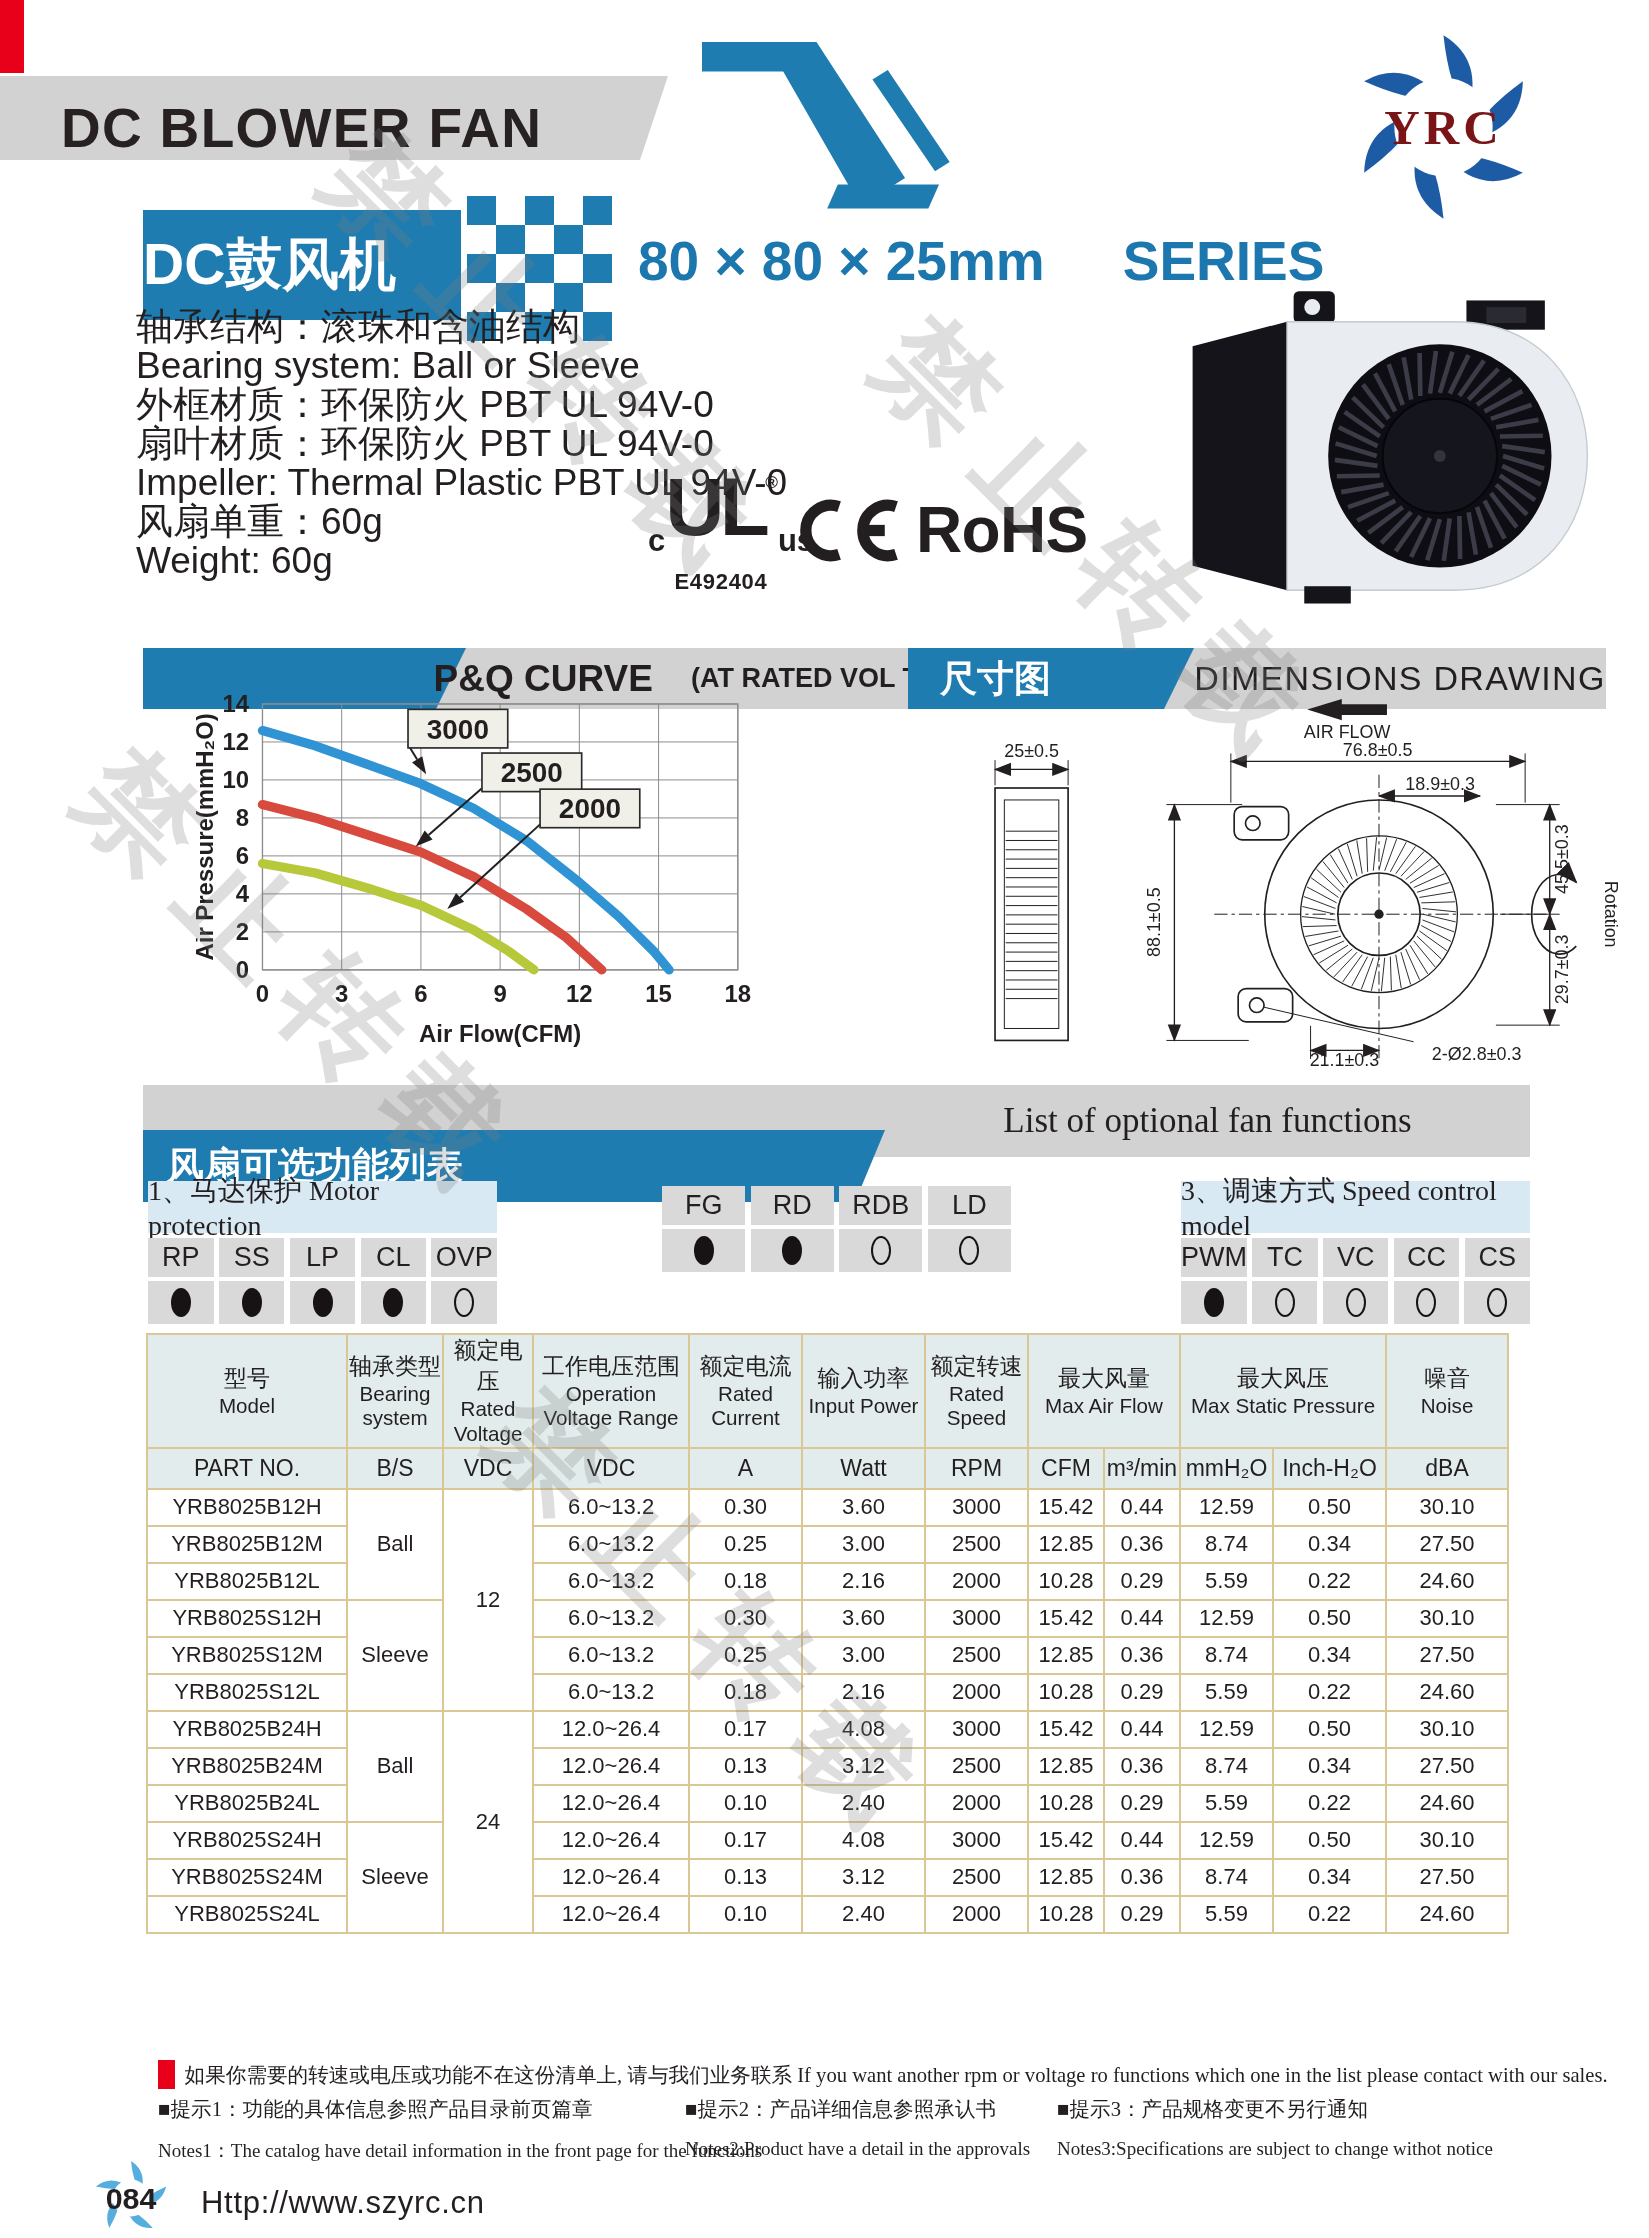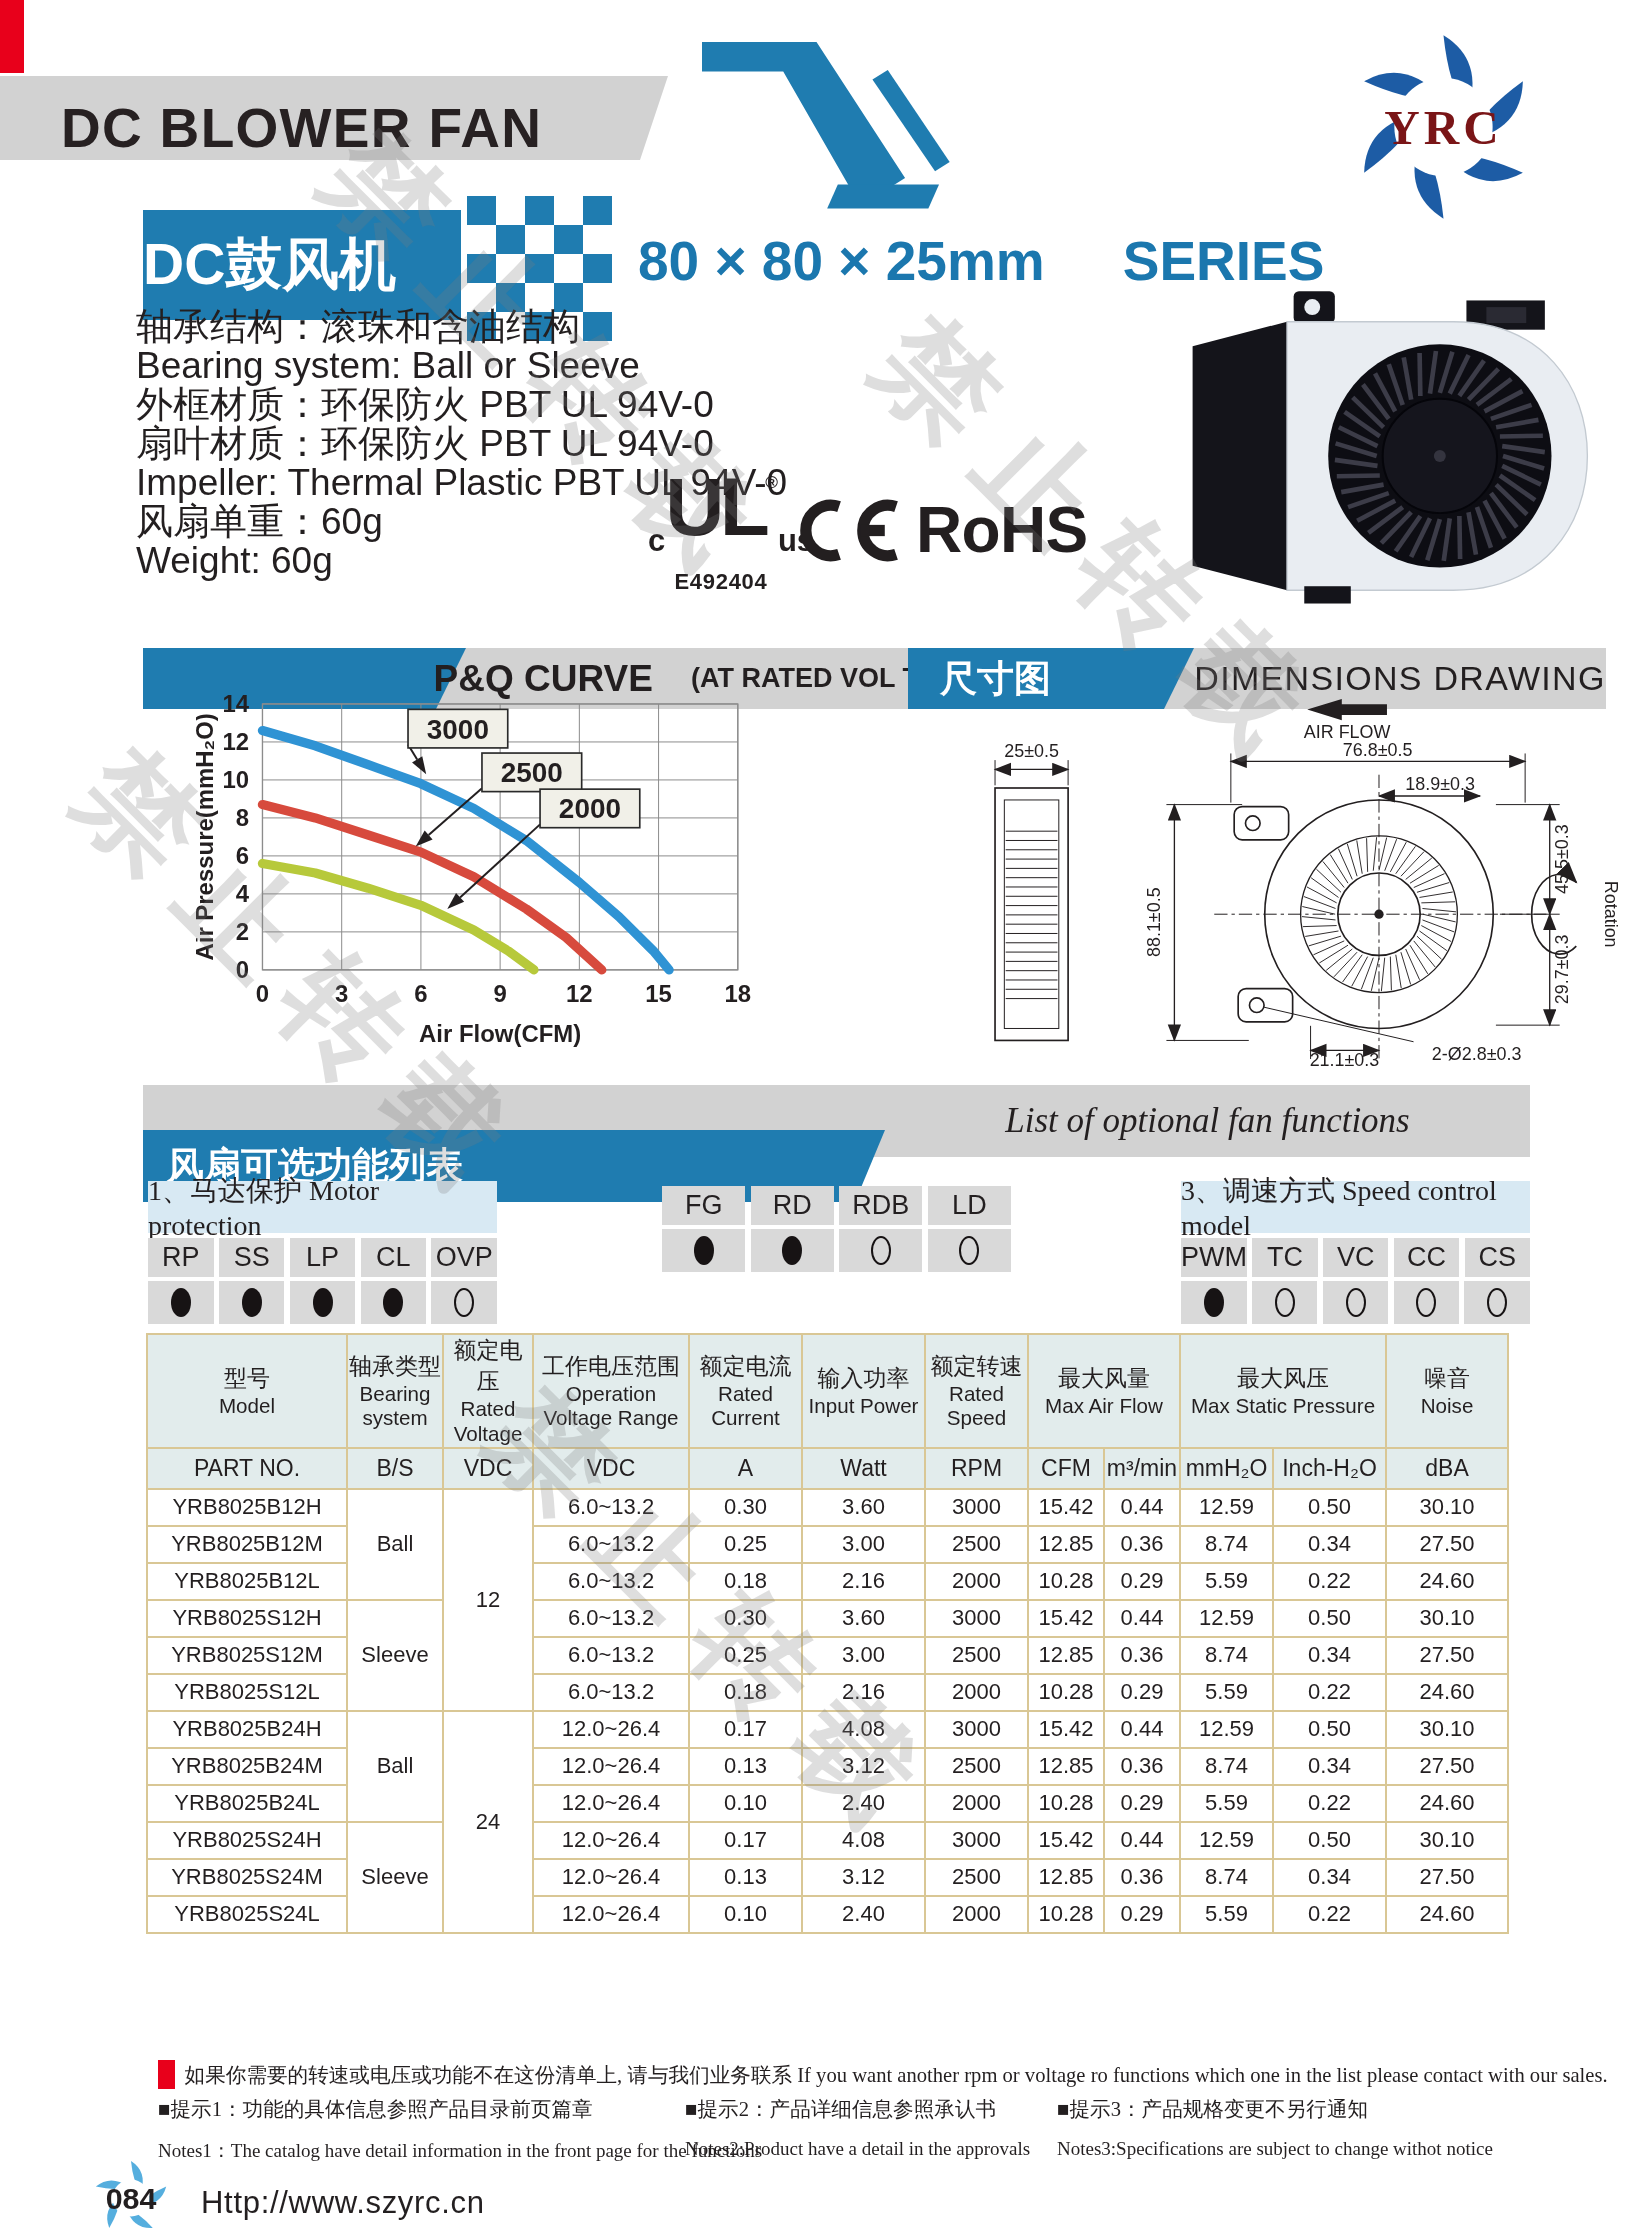--- a/index.html
+++ b/index.html
@@ -1,19 +1,19 @@
 <!DOCTYPE html>
 <html style="font-size:10.6px"><head>
 <meta charset="utf-8">
 <style>
   html,body{margin:0;padding:0;background:#fff;}
   #page{position:relative;width:1649px;height:2239px;background:#fff;overflow:hidden;
         font-family:"Liberation Sans",sans-serif;color:#231f20;}
   .abs{position:absolute;}
-  .serif{font-family:"Liberation Serif",serif;font-style:italic;}
+  .serif{font-family:"Liberation Serif",serif;}
 
   
   .red-tab{left:0;top:0;width:24px;height:73px;background:#e8001b;}
 
   
   .gray-bar{left:0;top:76px;width:668px;height:84px;background:#d2d2d2;
             clip-path:polygon(0 0,100% 0,calc(100% - 28px) 100%,0 100%);
             display:flex;align-items:flex-end;}
   .gray-bar h1{margin:0 0 0 61px;font-size:55px;font-weight:bold;letter-spacing:1.3px;color:#272122;}
 

